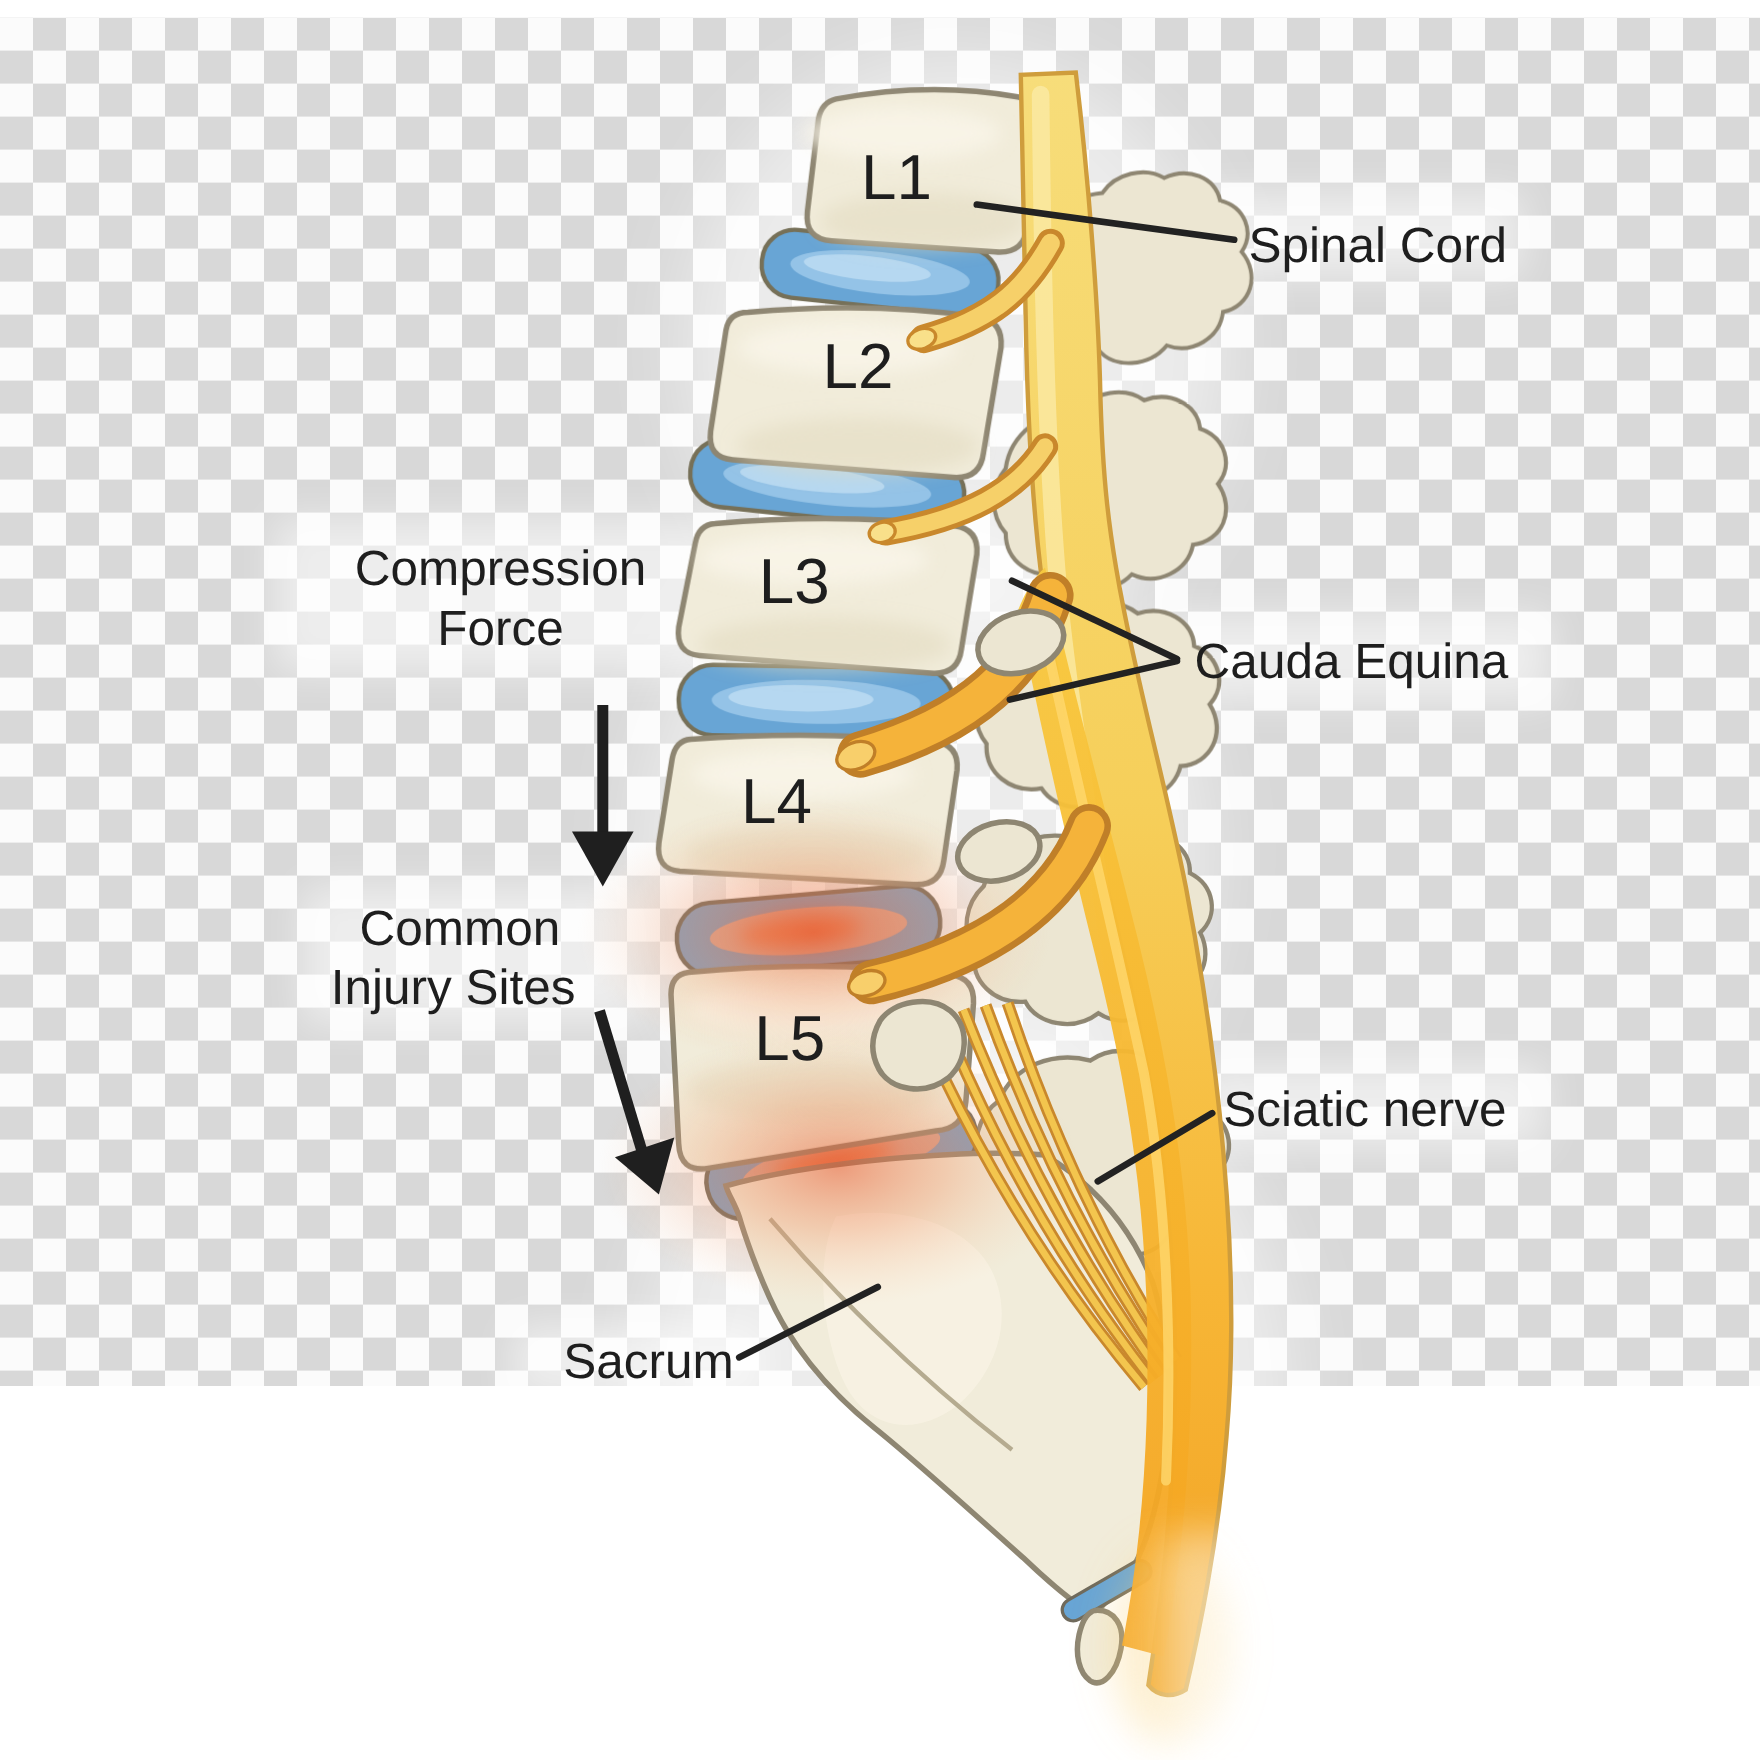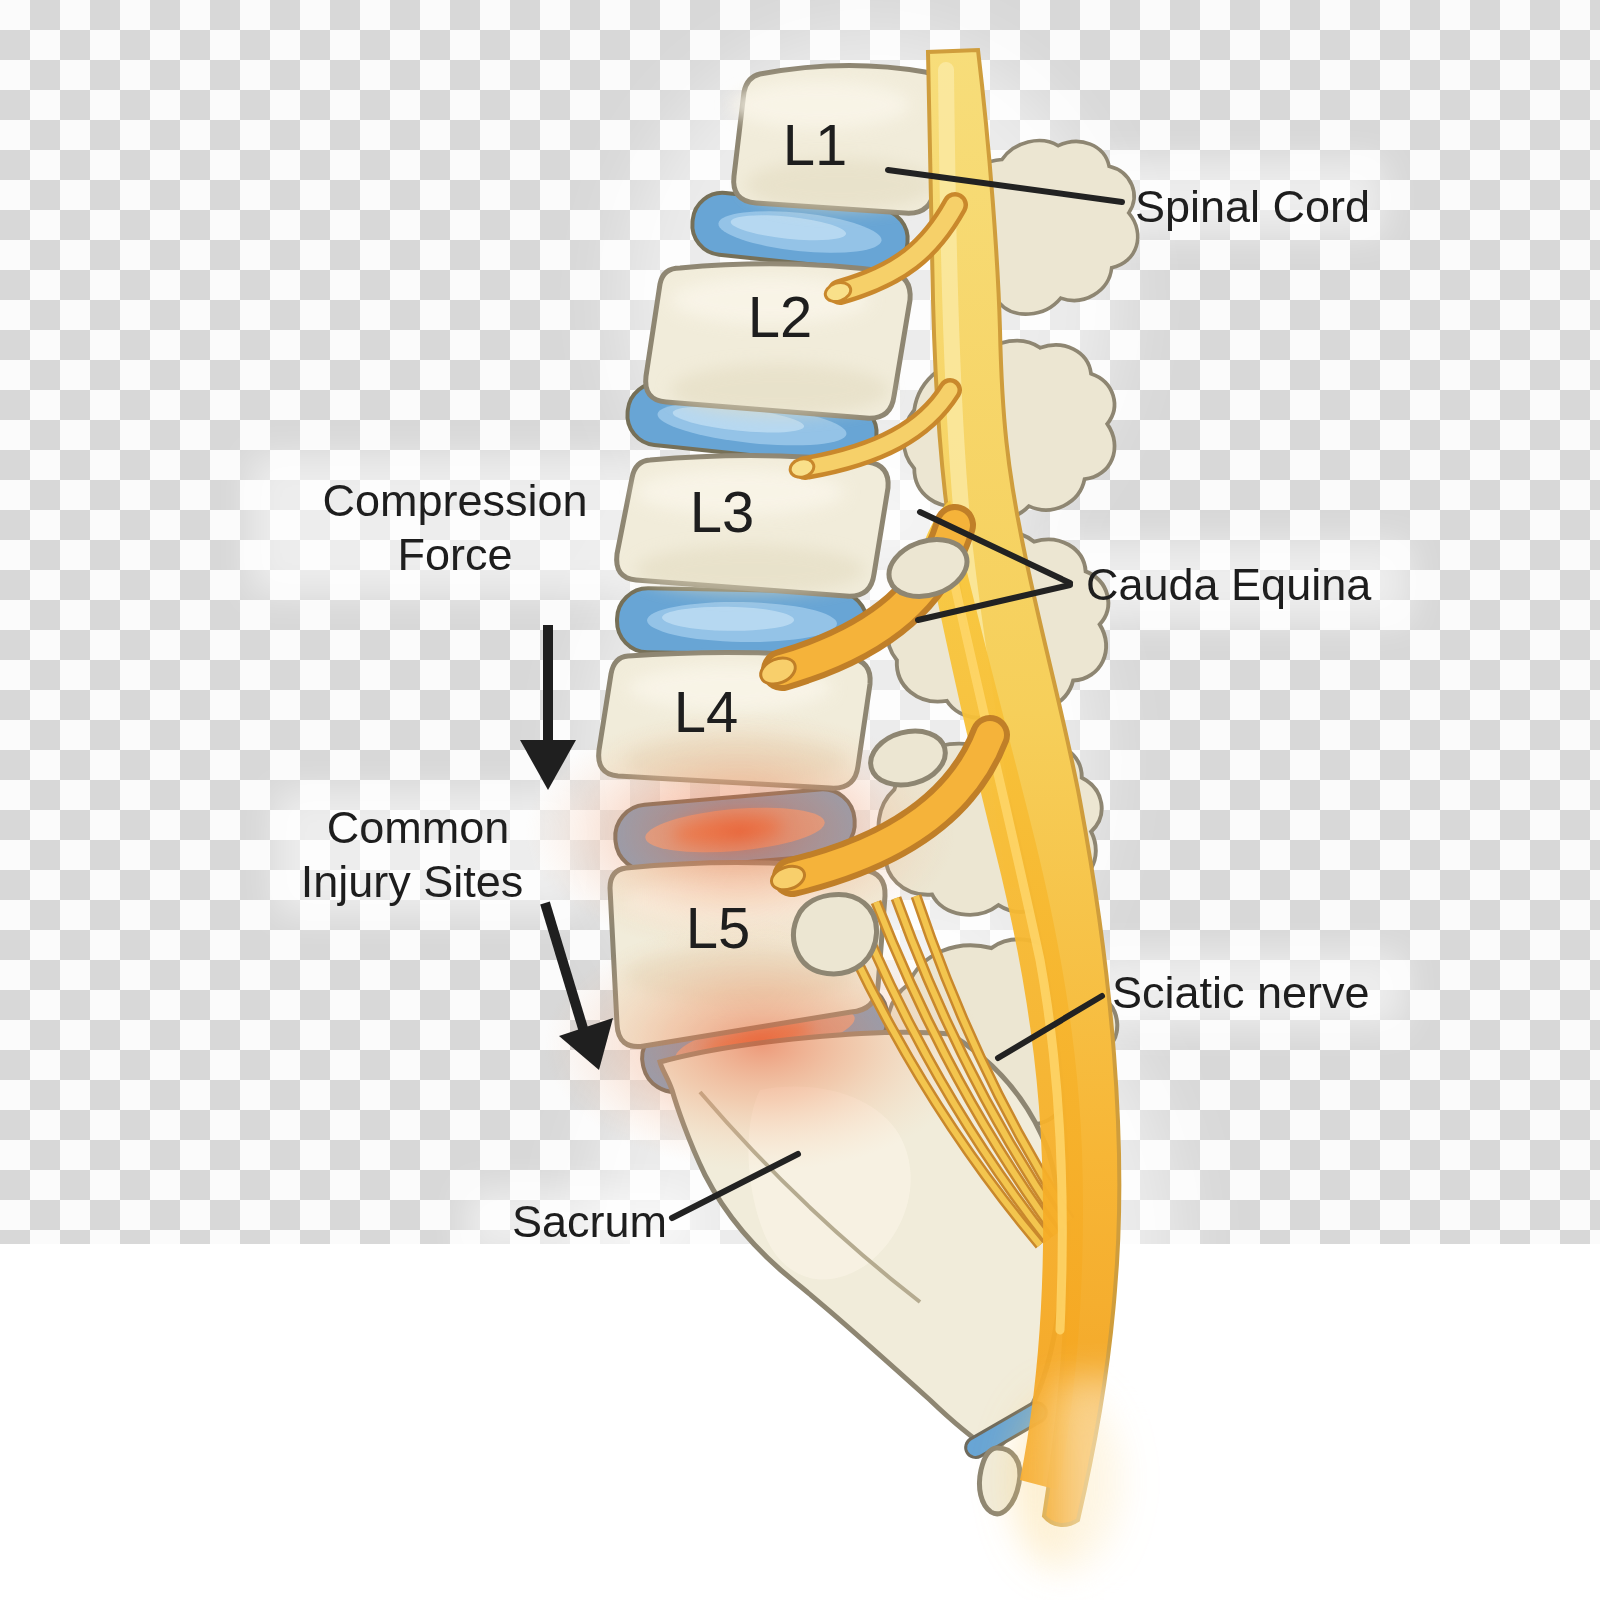--- a/index.html
+++ b/index.html
@@ -5,20 +5,21 @@
   html,body{margin:0;padding:0;}
   body{
     width:1600px;height:1600px;overflow:hidden;
     font-family:"Liberation Sans","DejaVu Sans",sans-serif;
   }
   .stage{
     position:relative;width:1600px;height:1244px;
     background-color:#fbfbfb;
     background-image:conic-gradient(#d8d8d8 25%,transparent 25% 50%,#d8d8d8 50% 75%,transparent 75%);
     background-size:60px 60px;
+    margin-top:16px;
   }
   svg{position:absolute;left:0;top:0;}
   .lbl{font-size:45px;font-weight:500;fill:#1e1e1e;}
   .vlbl{font-size:58px;font-weight:500;fill:#1e1e1e;}
   .leader{stroke:#222;stroke-width:6;stroke-linecap:round;fill:none;}
   .bone{fill:#f1ecda;stroke:#8e8672;stroke-width:5;}
   .boneP{fill:#ece6d2;stroke:#8e8672;stroke-width:5;}
 </style>
 </head>
 <body>

